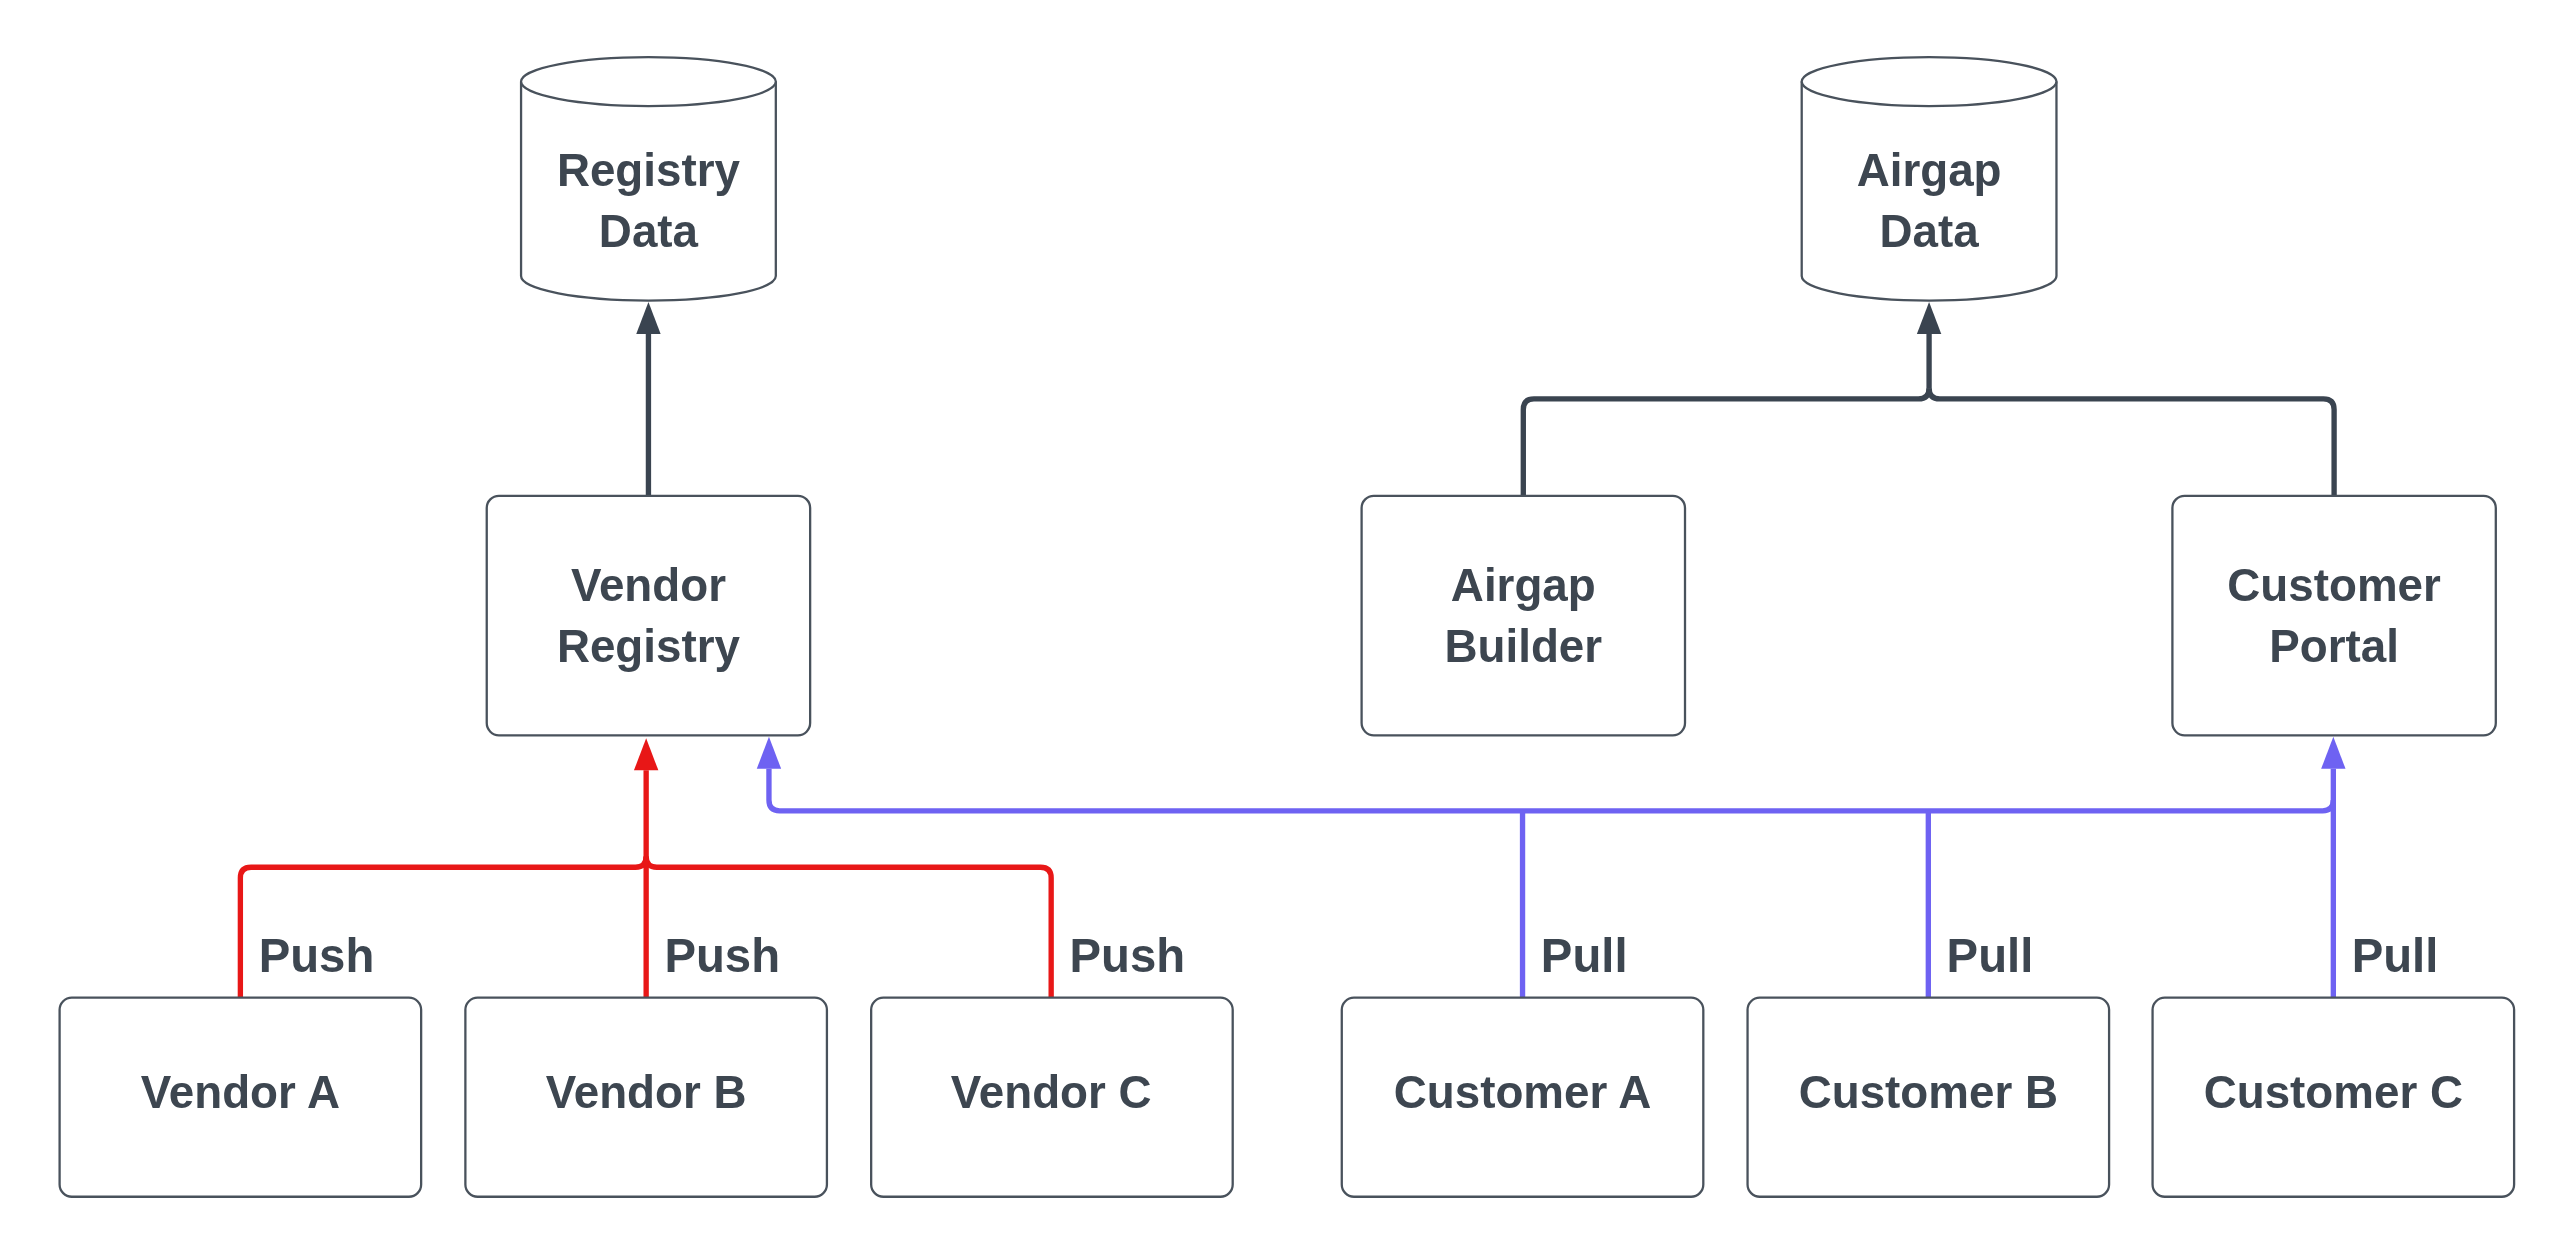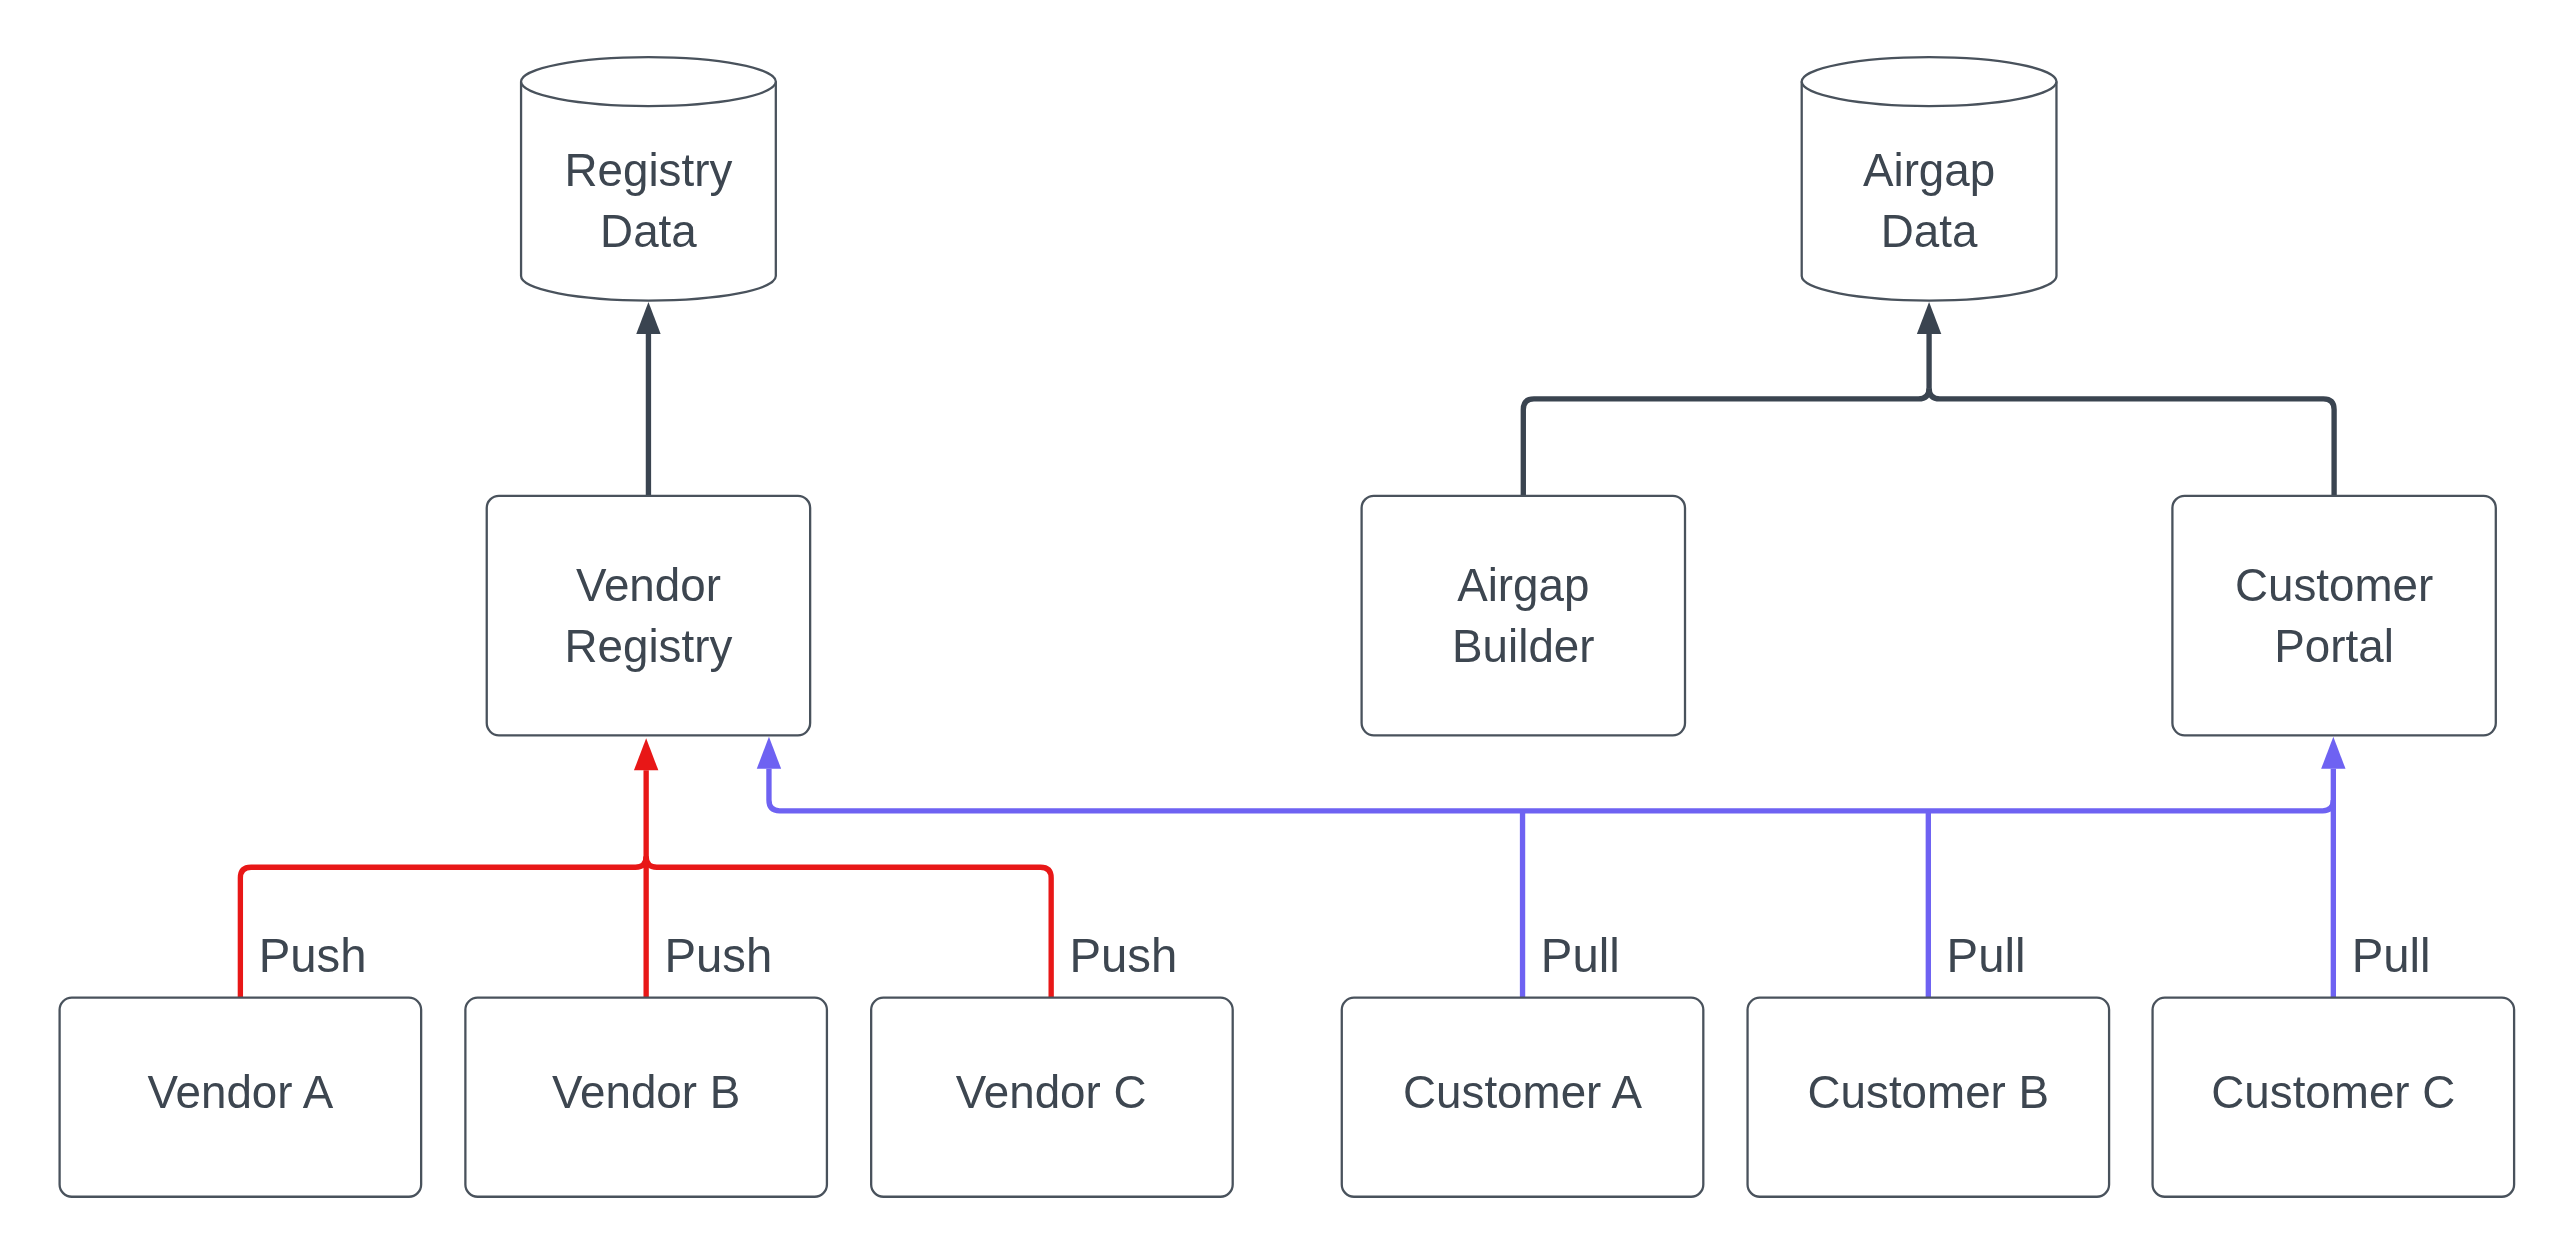--- a/index.html
+++ b/index.html
@@ -7,20 +7,21 @@
     padding: 0;
     width: 100%;
     height: 100%;
     background: #ffffff;
     overflow: hidden;
   }
   #diagram-root {
     width: 100vw;
     height: 100vh;
     display: block;
+    font-weight: bold;
   }
   svg {
     display: block;
     width: 100%;
     height: 100%;
     font-family: "Liberation Sans", "DejaVu Sans", sans-serif;
   }
   .node-shape {
     fill: #ffffff;
     stroke-width: 3px;

